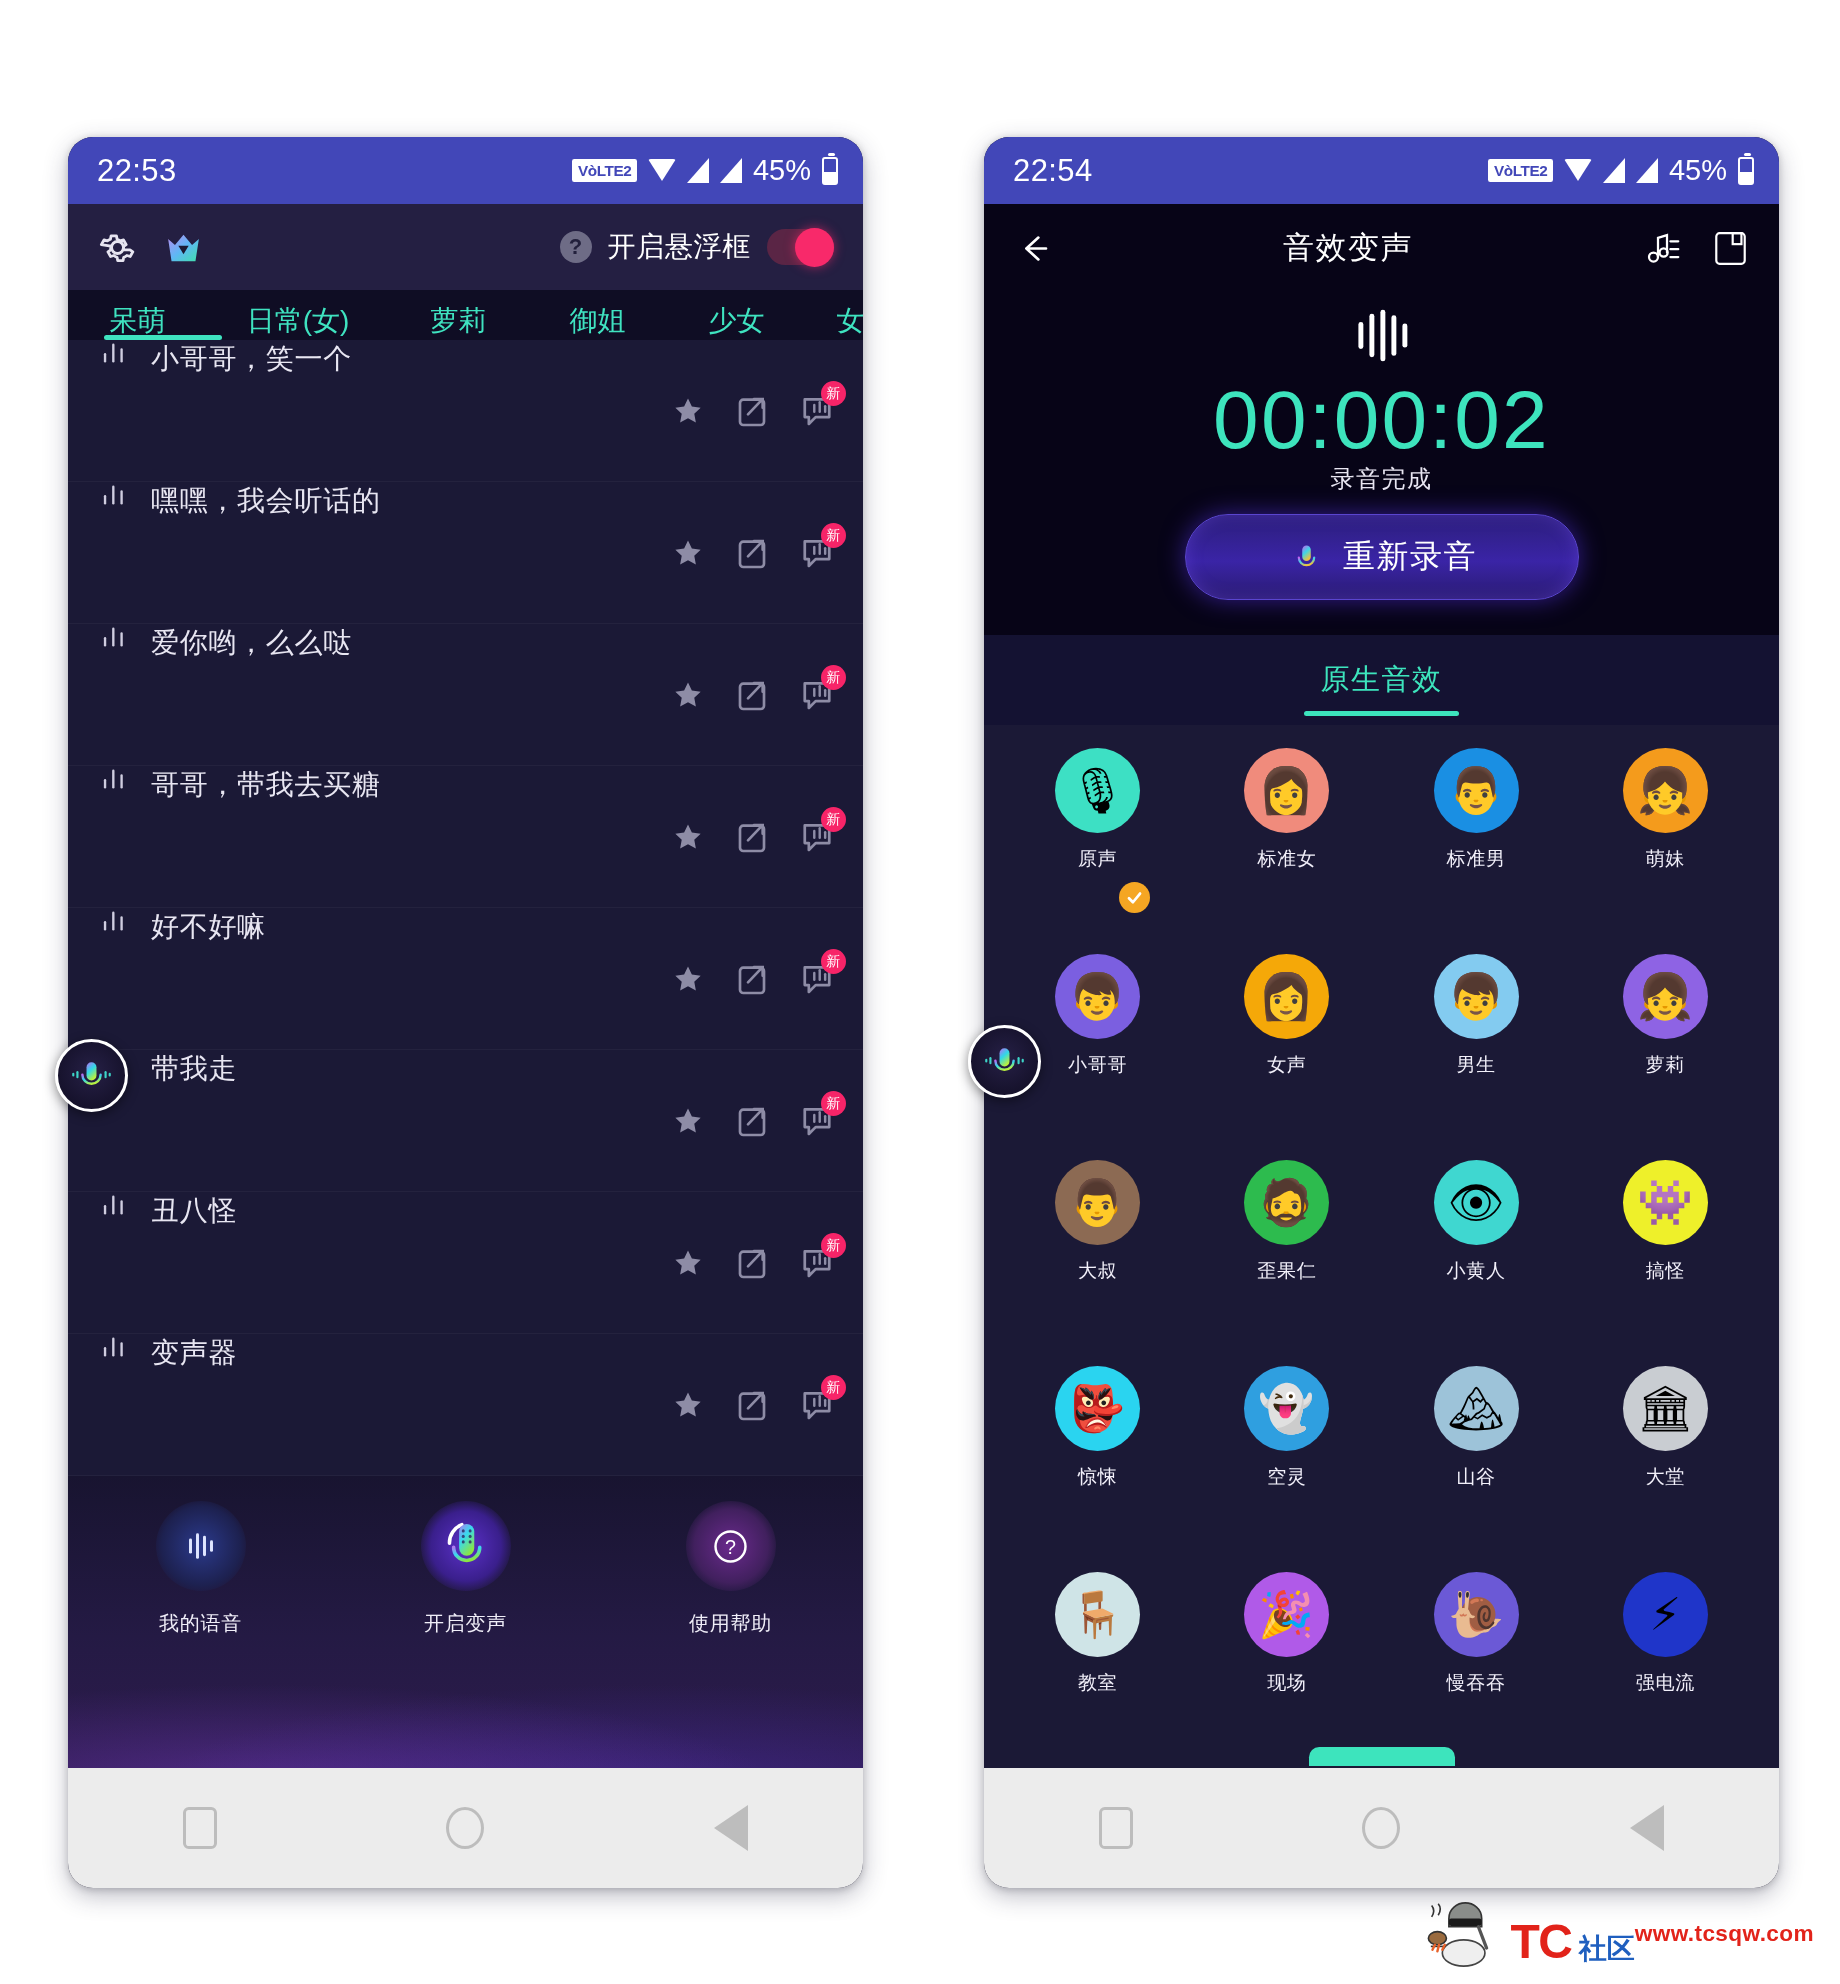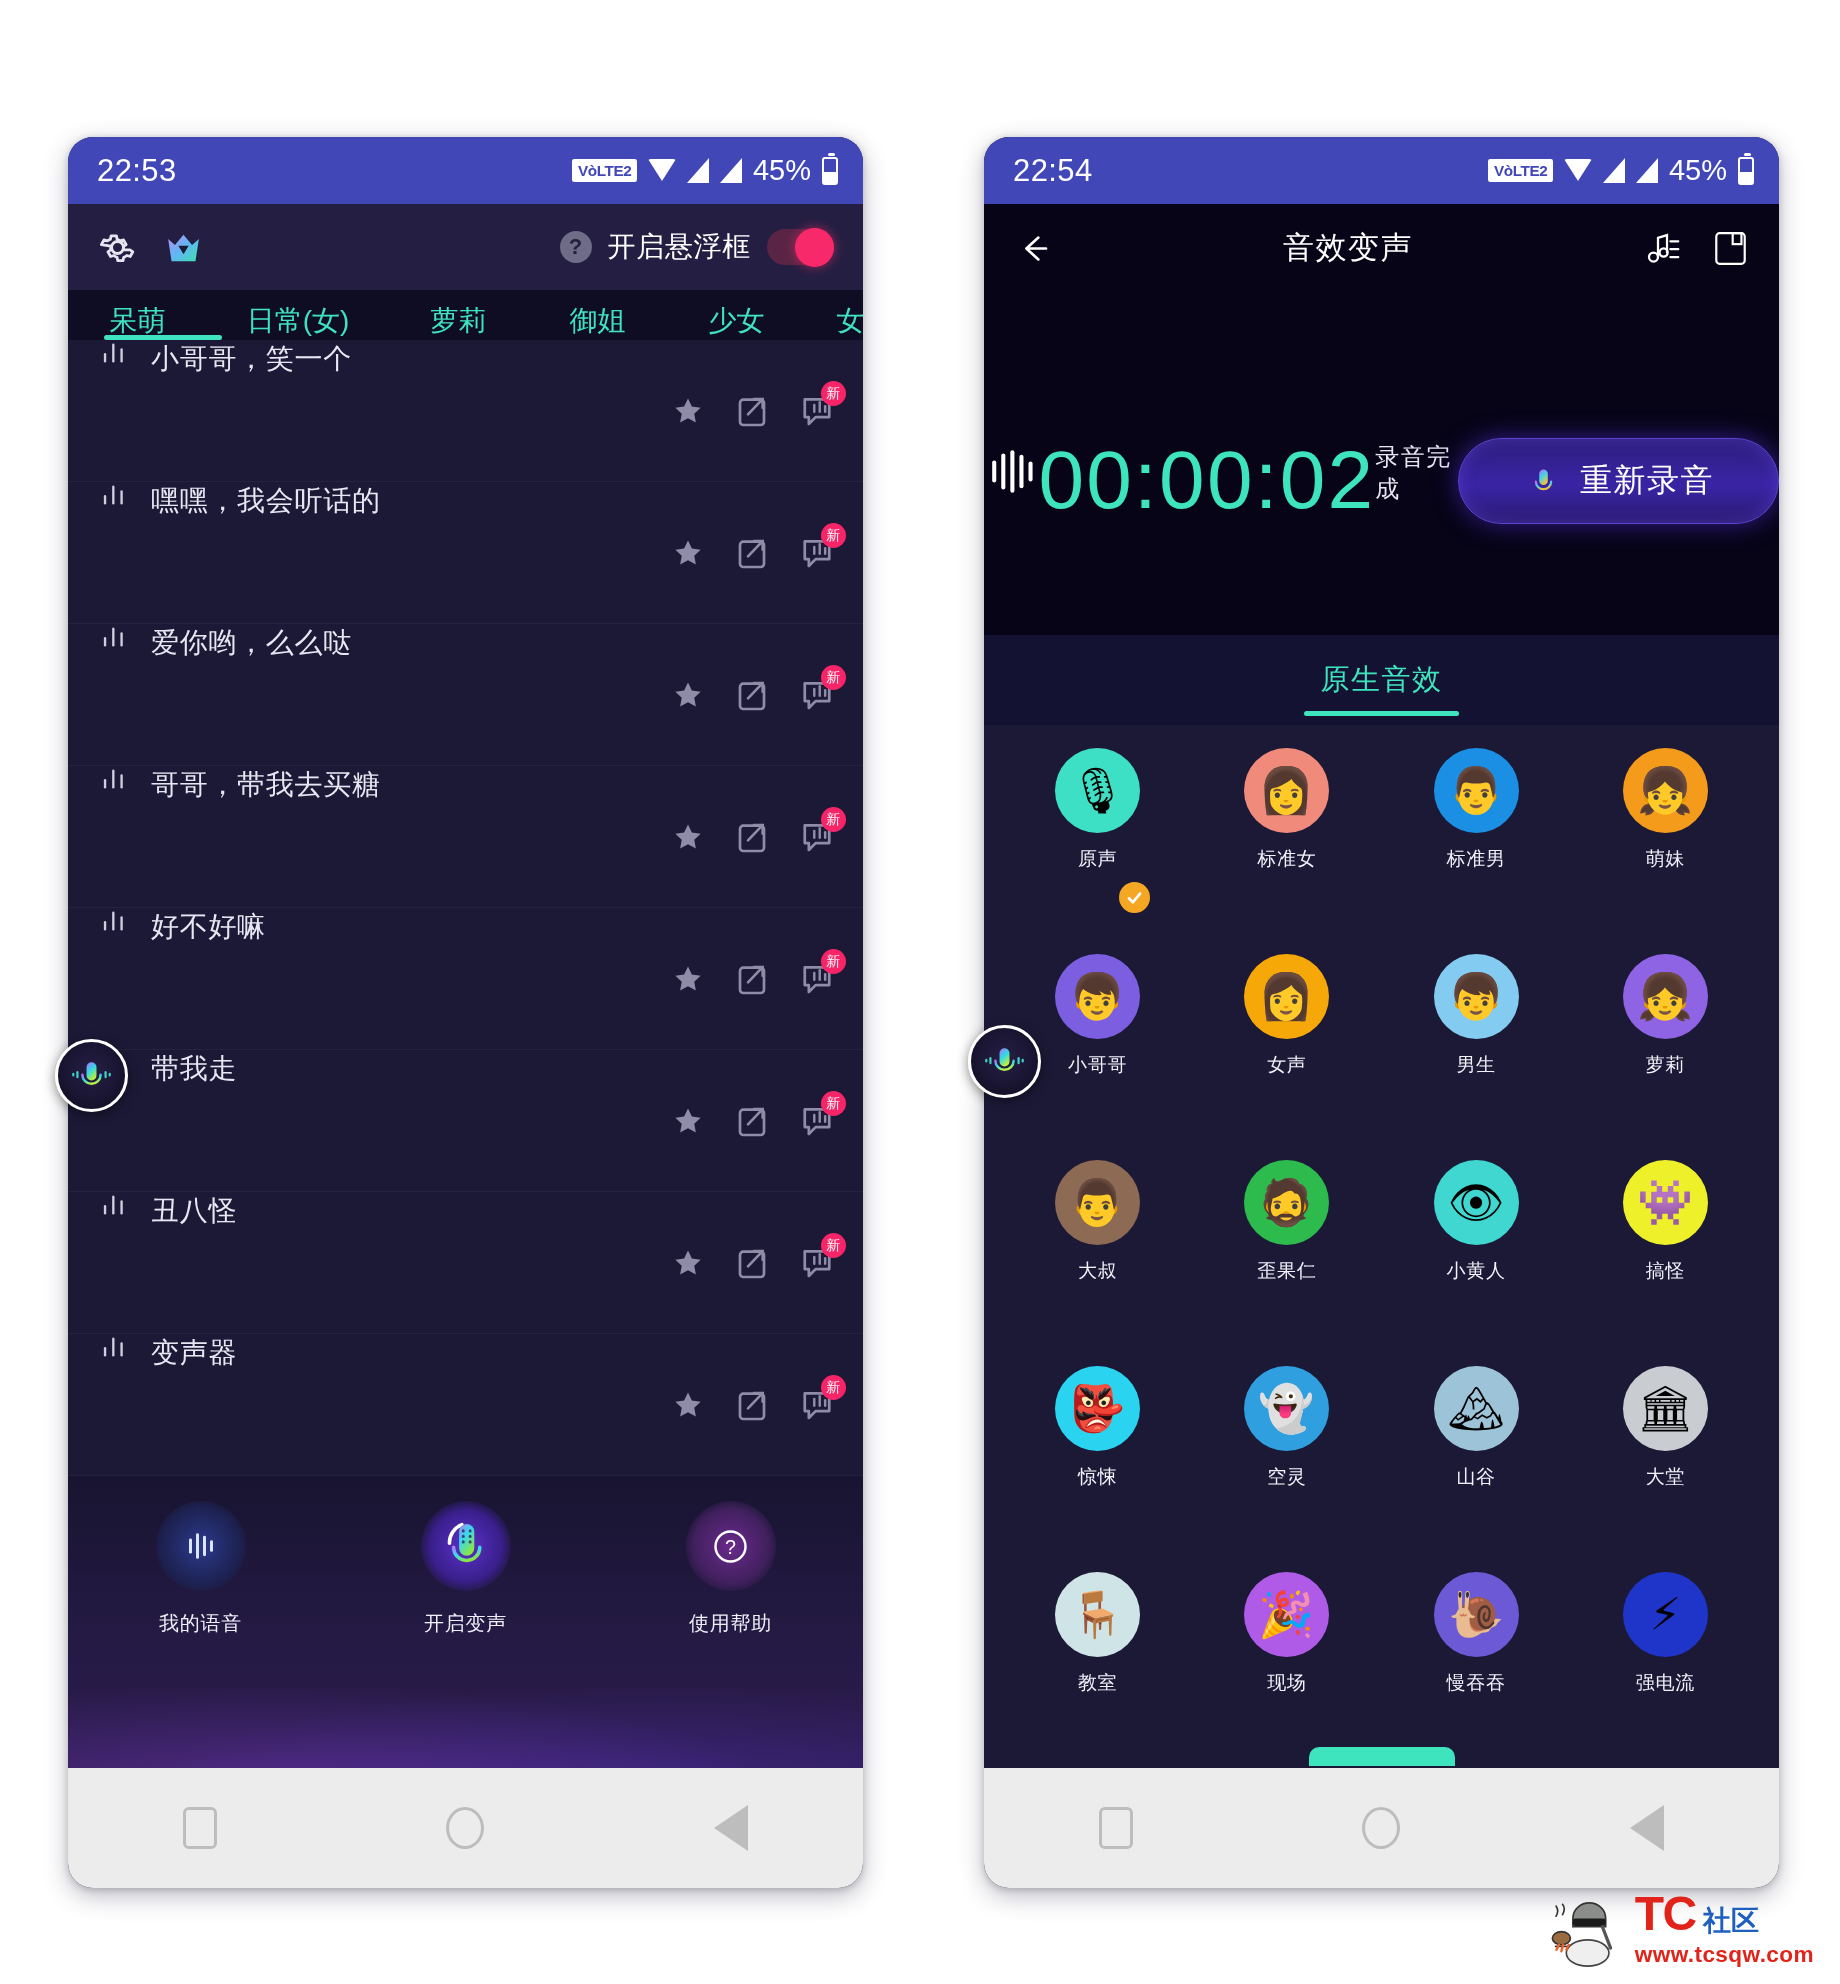--- a/index.html
+++ b/index.html
@@ -133,21 +133,21 @@
   .app-right { height: calc(100% - 67px - 120px); display:flex; flex-direction:column; background:#14b8a6; }
   .rt-appbar { height: 88px; flex:none; display:flex; align-items:center; padding: 0 31px; background:#070417; }
   .rt-title { color:#fff; font-size: 31px; letter-spacing: 1.5px; margin: 0 auto; }
   .back-arrow { width: 38px; height: 35px; }
   .rt-icons { display:flex; align-items:center; gap: 31px; }
   .music-ic { width: 39px; height: 36px; }
   .save-ic { width: 35px; height: 39px; }
 
   .rec-panel {
     flex:none; height: 343px; background:#070417;
-    display:flex; align-items:center; padding-top: 16px;
+    display:flex; flex-direction:column; align-items:center; padding-top: 16px;
   }
   .rec-wave { width: 67px; height: 55px; }
   .rec-timer { color:#3de4bd; font-size: 82px; letter-spacing: 2.2px; margin-top: 16px; font-weight: 300; line-height:1; }
   .rec-status { color:#e8e6f2; font-size: 24px; margin-top: 2px; letter-spacing: 1.5px; }
   .rec-btn {
     margin-top: 19px; width: 394px; height: 86px; border-radius: 44px;
     background: linear-gradient(180deg,#2c1e7c 0%, #3a24a6 55%, #2a1b72 100%);
     border: 1.5px solid #5a45cf;
     box-shadow: 0 0 25px rgba(70,40,190,.70), inset 0 0 16px rgba(130,90,255,.30);
     display:flex; align-items:center; justify-content:center; gap: 16px;
@@ -182,21 +182,21 @@
     height: 120px; background:#ececec; display:flex; align-items:center; justify-content:space-around;
   }
   .nb-sq { width: 34px; height: 42px; border: 3.6px solid #bdbdbd; border-radius: 5.8px; }
   .nb-ci { width: 38px; height: 42px; border: 3.6px solid #bdbdbd; border-radius: 50%; }
   .nb-tr { width:0;height:0; border-top: 23.4px solid transparent; border-bottom: 23.4px solid transparent;
            border-right: 34px solid #bdbdbd; }
 
   
   .watermark { position:absolute; right: 26px; bottom: 17.5px; display:flex; align-items:flex-end; gap: 7.3px; }
   .wm-char { width: 82px; height: 76px; }
-  .wm-text { display:flex; flex-direction:column; }
+  .wm-text { display:flex; }
   .wm-top { display:flex; align-items:baseline; gap:7.3px; }
   .wm-tc { color:#e2231a; font-size: 48px; font-weight:bold; line-height:.9; letter-spacing:-1.5px; }
   .wm-sq { color:#1f5fbf; font-size: 28px; font-weight:bold; }
   .wm-url { color:#e2231a; font-size: 22.6px; font-weight:bold; letter-spacing:0.4px; margin-top:1.5px; }
 </style>
 </head>
 <body>
 
 <div class="stage">
 

